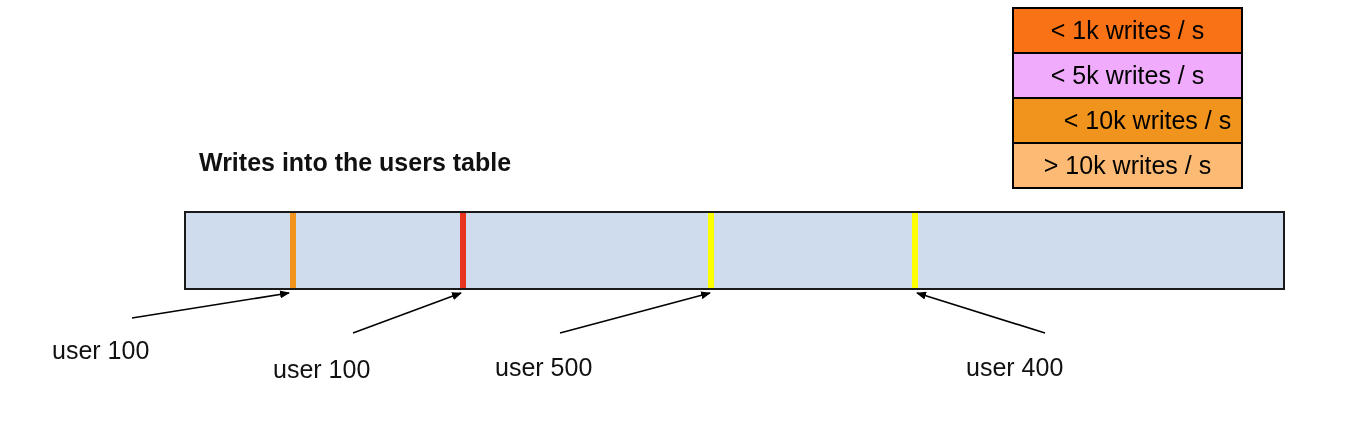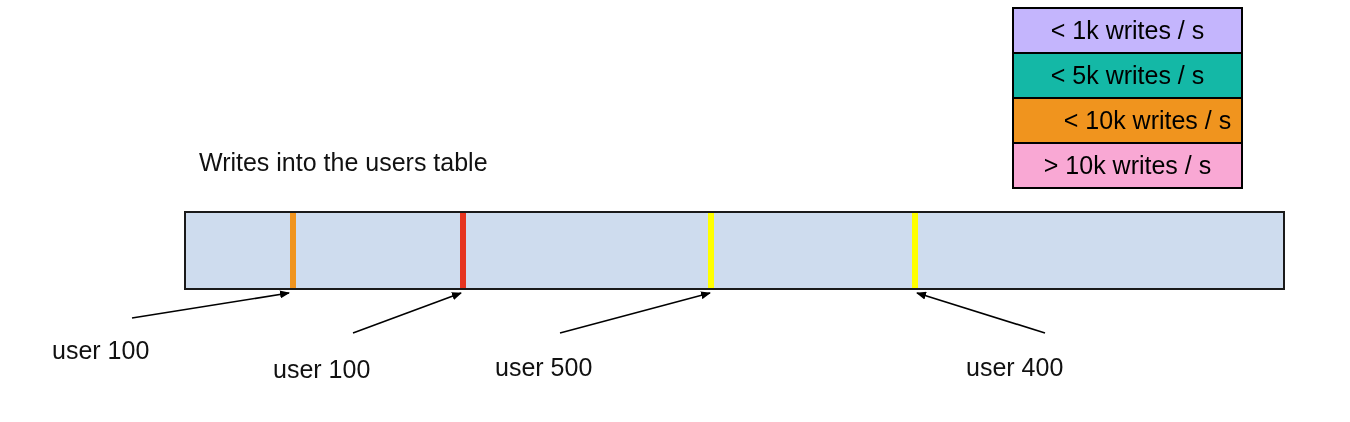--- a/index.html
+++ b/index.html
@@ -15,20 +15,21 @@
     background: #ffffff;
     overflow: hidden;
   }
   .title {
     position: absolute;
     left: 199px;
     top: 148px;
     font-size: 25px;
     color: #111111;
     white-space: nowrap;
+    font-weight: bold;
   }
   .legend {
     position: absolute;
     left: 1012px;
     top: 7px;
     width: 231px;
   }
   .legend-row {
     box-sizing: border-box;
     width: 231px;
@@ -73,30 +74,30 @@
   }
 </style>
 </head>
 <body>
 
 <div class="canvas">
 
   <div class="title">Writes into the users table</div>
 
   <div class="legend" id="legend">
-      <div class="legend-row" style="background: #c4b5fd;">
+      <div class="legend-row" style="background: #f97316;">
         <span>&lt; 1k writes / s</span>
       </div>
-      <div class="legend-row" style="background: #14b8a6;">
+      <div class="legend-row" style="background: #f0abfc;">
         <span>&lt; 5k writes / s</span>
       </div>
       <div class="legend-row" style="background: rgb(240, 148, 30); padding-left: 40px;">
         <span>&lt; 10k writes / s</span>
       </div>
-      <div class="legend-row" style="background: #f9a8d4; text-align: center;">
+      <div class="legend-row" style="background: #fdba74; text-align: center;">
         <span>&gt; 10k writes / s</span>
       </div>
     </div>
 
   <div class="bar" id="bar" style="background: rgb(206, 220, 238); border-color: rgb(26, 26, 26);">
       <div class="stripe" style="left: 104px; background: rgb(240, 148, 30);"></div>
       <div class="stripe" style="left: 274px; background: rgb(230, 52, 31);"></div>
       <div class="stripe" style="left: 522px; background: rgb(255, 255, 0);"></div>
       <div class="stripe" style="left: 726px; background: rgb(255, 255, 0);"></div>
     </div>

